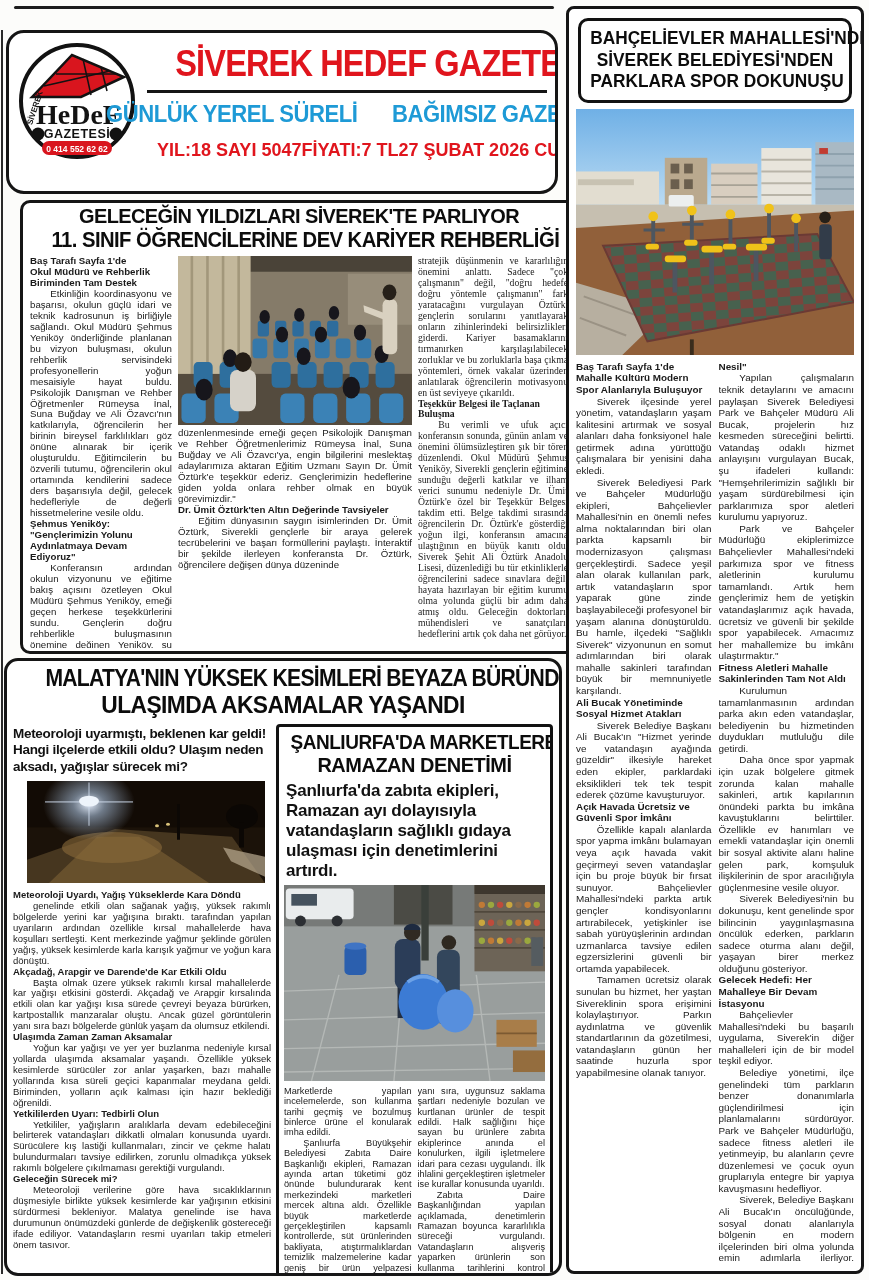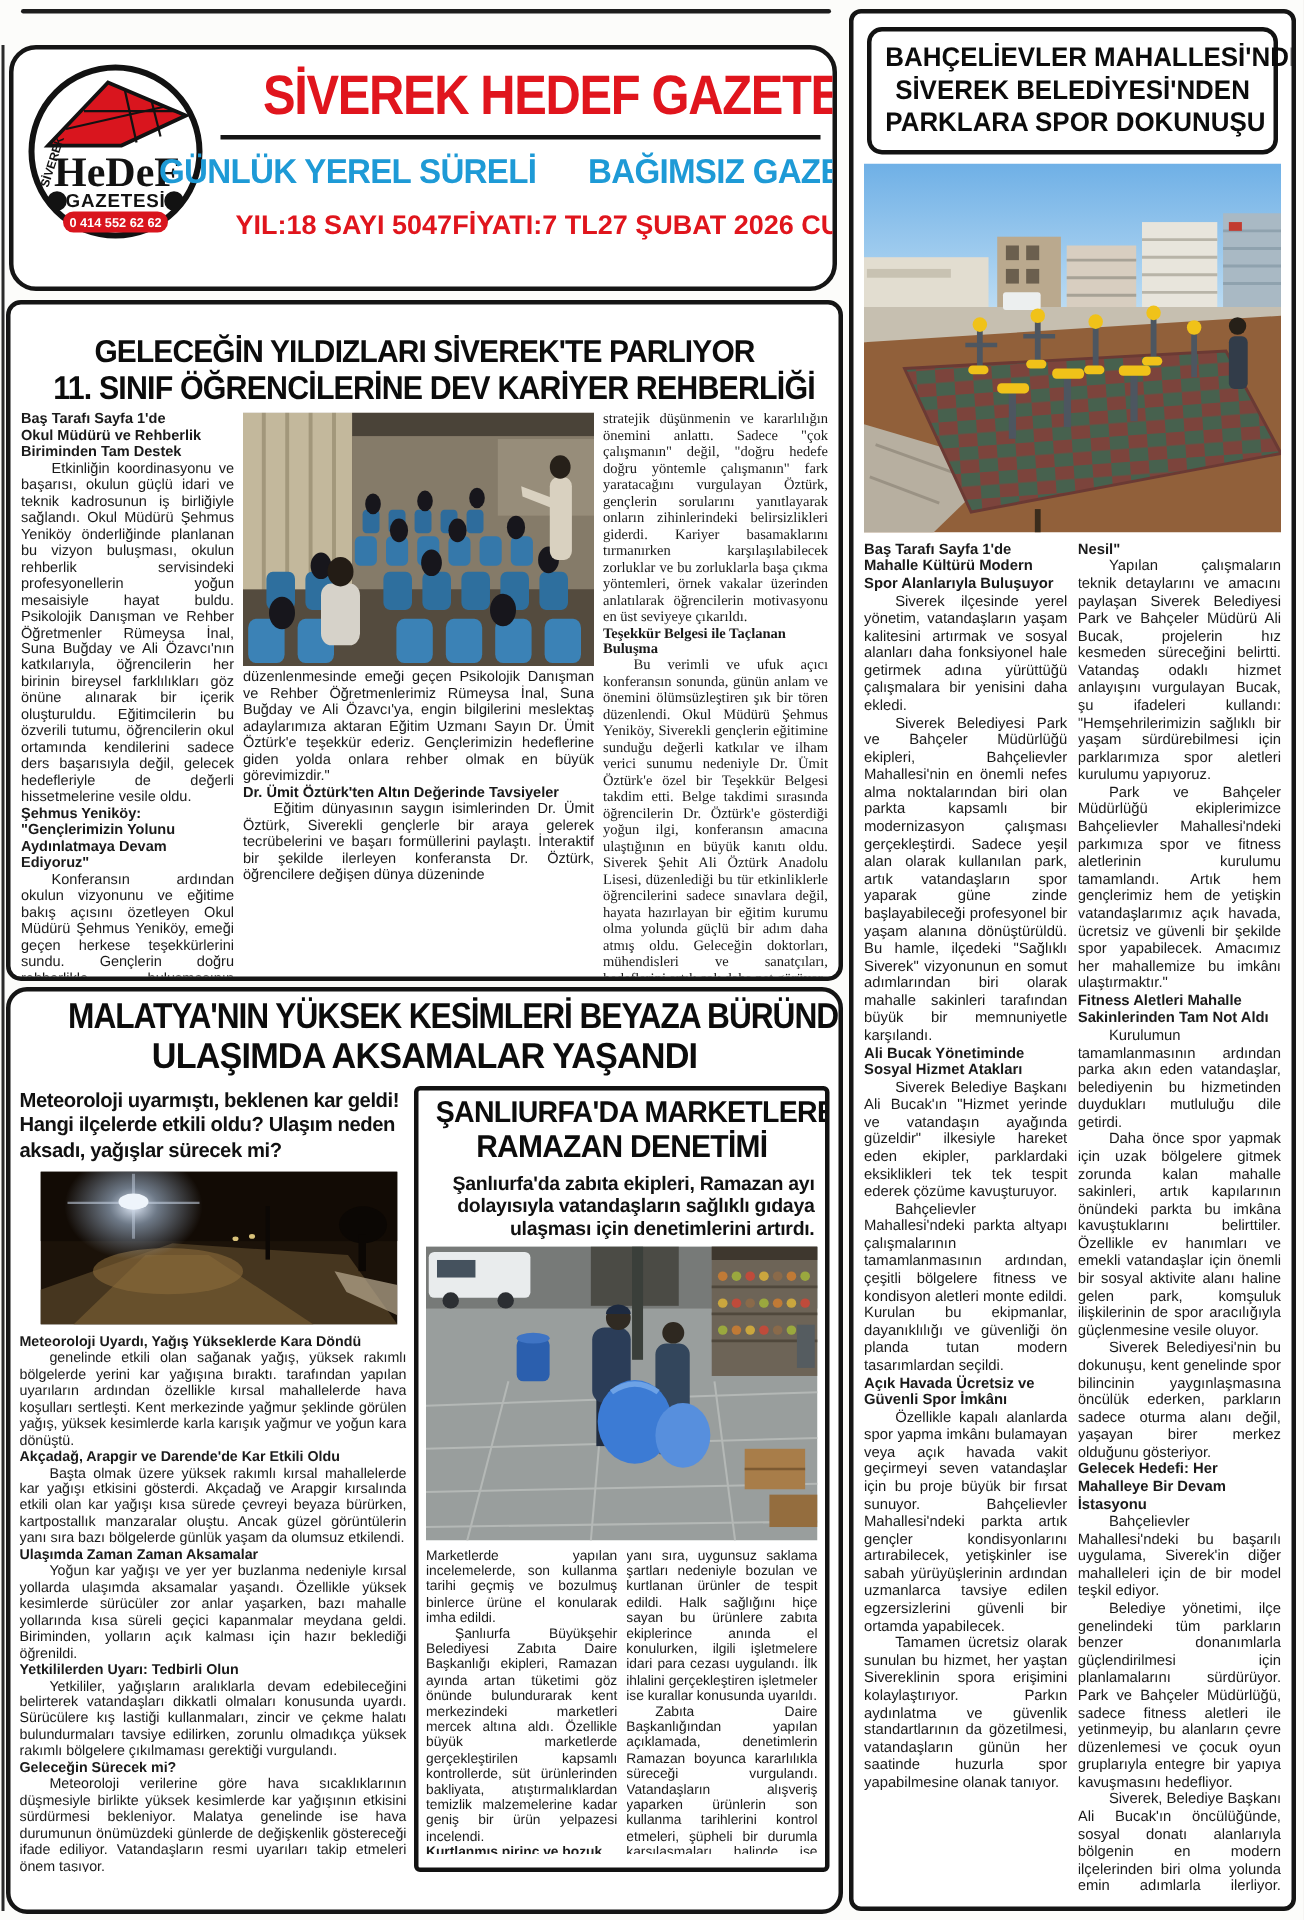--- a/index.html
+++ b/index.html
@@ -21,22 +21,22 @@
     letter-spacing:-.5px; margin-top:8px; white-space:nowrap; transform:scaleX(.96); }
   .mast-info { display:flex; justify-content:space-between; width:100%; padding:0 18px;
     font-size:18px; font-weight:800; color:#e0151d; margin-top:12px; white-space:nowrap; }
 
   
   .bp { text-indent:2.1em; text-align:justify; overflow-wrap:break-word; }
   .bp.noind { text-indent:0; }
   .sub { font-weight:700; text-align:left; overflow-wrap:break-word; }
 
   
-  .career-box { position:absolute; left:4px; top:200px; width:558px; height:454px;
-    border:3px solid #151515; border-radius:10px; background:#fff; padding:20px 7px; overflow:hidden; }
+  .career-box { position:absolute; left:20px; top:200px; width:558px; height:454px;
+    border:3px solid #151515; border-radius:10px; background:#fff; padding:1px 7px; overflow:hidden; }
   .hl { text-align:center; font-weight:800; color:#0c0c0c; line-height:1.12; white-space:nowrap; }
   .career-hl1 { font-size:21px; transform:scaleX(.95); letter-spacing:-.6px; }
   .career-hl2 { font-size:22px; transform:scaleX(.92); letter-spacing:-.6px; }
   .career-grid { display:grid; grid-template-columns:142px 1fr 150px; grid-template-rows:172px auto;
     column-gap:6px; margin-top:4px; height:392px; overflow:hidden; }
   .ncol { font-size:9.7px; line-height:1.13; overflow:hidden; }
   .c-col1 { grid-column:1; grid-row:1/3; }
   .c-photo { grid-column:2; grid-row:1; padding-bottom:3px; }
   .c-col3 { grid-column:3; grid-row:1/3;font-family:Liberation Serif, serif; }
   .c-col2 { grid-column:2; grid-row:2; }
@@ -50,21 +50,21 @@
   .mal-hl2 { font-size:24px; transform:scaleX(.95); letter-spacing:-.6px; }
   .bottom-row { display:flex; gap:5px; margin-top:5px; }
   .mal-left { width:258px; flex:none; }
   .mal-intro { font-size:13.5px; font-weight:800; line-height:1.22; letter-spacing:-.3px; margin:2px 0 6px 0; color:#111; }
   .mal-photo { width:238px; height:102px; margin-left:14px; }
   .mal-body { margin-top:7px; font-size:9.5px; line-height:1.15; height:358px; overflow:hidden; }
 
   .ram-box { flex:1; border:3px solid #121212; border-radius:4px; padding:4px 5px; overflow:hidden; background:#fff; }
   .ram-hl1 { font-size:20px; transform:scaleX(.95); letter-spacing:-.5px; }
   .ram-hl2 { font-size:21px; transform:scaleX(.95); letter-spacing:-.5px; }
-  .ram-lede { font-size:13px; font-weight:800; line-height:1.18; letter-spacing:-.2px; margin:4px 2px; color:#111;text-align:right; }
+  .ram-lede { font-size:17px; font-weight:800; line-height:1.18; letter-spacing:-.2px; margin:4px 2px; color:#111; }
   .ram-photo { width:100%; height:196px; margin-top:2px; }
   .ram-cols { display:flex; gap:6px; margin-top:5px; height:204px; overflow:hidden; }
   .ram-col { flex:1; font-size:9.2px; line-height:1.13; overflow:hidden; }
 
   
   .park-box { position:absolute; left:566px; top:6px; width:298px; height:1268px;
     border:3px solid #151515; border-radius:8px; background:#fff; padding:7px; overflow:hidden; }
   .park-hl-box { border:3px solid #121212; border-radius:10px; padding:7px 4px; margin:2px 2px 6px 2px; }
   .park-hl { font-size:18px; line-height:1.2; transform:scaleX(.96); }
   .park-photo { width:100%; height:246px; }
@@ -416,21 +416,20 @@
       </svg>
     </div>
     <div class="park-cols">
       <div class="park-col">
           <p class="sub">Baş Tarafı Sayfa 1'de</p>
           <p class="sub">Mahalle Kültürü Modern Spor Alanlarıyla Buluşuyor</p>
           <p class="bp">Siverek ilçesinde yerel yönetim, vatandaşların yaşam kalitesini artırmak ve sosyal alanları daha fonksiyonel hale getirmek adına yürüttüğü çalışmalara bir yenisini daha ekledi.</p>
           <p class="bp">Siverek Belediyesi Park ve Bahçeler Müdürlüğü ekipleri, Bahçelievler Mahallesi'nin en önemli nefes alma noktalarından biri olan parkta kapsamlı bir modernizasyon çalışması gerçekleştirdi. Sadece yeşil alan olarak kullanılan park, artık vatandaşların spor yaparak güne zinde başlayabileceği profesyonel bir yaşam alanına dönüştürüldü. Bu hamle, ilçedeki "Sağlıklı Siverek" vizyonunun en somut adımlarından biri olarak mahalle sakinleri tarafından büyük bir memnuniyetle karşılandı.</p>
           <p class="sub">Ali Bucak Yönetiminde Sosyal Hizmet Atakları</p>
           <p class="bp">Siverek Belediye Başkanı Ali Bucak'ın "Hizmet yerinde ve vatandaşın ayağında güzeldir" ilkesiyle hareket eden ekipler, parklardaki eksiklikleri tek tek tespit ederek çözüme kavuşturuyor.</p>
-          <p class="bp">Bahçelievler Mahallesi'ndeki parkta altyapı çalışmalarının tamamlanmasının ardından, çeşitli bölgelere fitness ve kondisyon aletleri monte edildi. Kurulan bu ekipmanlar, dayanıklılığı ve güvenliği ön planda tutan modern tasarımlardan seçildi.</p>
           <p class="sub">Açık Havada Ücretsiz ve Güvenli Spor İmkânı</p>
           <p class="bp">Özellikle kapalı alanlarda spor yapma imkânı bulamayan veya açık havada vakit geçirmeyi seven vatandaşlar için bu proje büyük bir fırsat sunuyor. Bahçelievler Mahallesi'ndeki parkta artık gençler kondisyonlarını artırabilecek, yetişkinler ise sabah yürüyüşlerinin ardından uzmanlarca tavsiye edilen egzersizlerini güvenli bir ortamda yapabilecek.</p>
           <p class="bp">Tamamen ücretsiz olarak sunulan bu hizmet, her yaştan Sivereklinin spora erişimini kolaylaştırıyor. Parkın aydınlatma ve güvenlik standartlarının da gözetilmesi, vatandaşların günün her saatinde huzurla spor yapabilmesine olanak tanıyor.</p>
         </div>
       <div class="park-col">
           <p class="sub">Nesil"</p>
           <p class="bp">Yapılan çalışmaların teknik detaylarını ve amacını paylaşan Siverek Belediyesi Park ve Bahçeler Müdürü Ali Bucak, projelerin hız kesmeden süreceğini belirtti. Vatandaş odaklı hizmet anlayışını vurgulayan Bucak, şu ifadeleri kullandı: "Hemşehrilerimizin sağlıklı bir yaşam sürdürebilmesi için parklarımıza spor aletleri kurulumu yapıyoruz.</p>
           <p class="bp">Park ve Bahçeler Müdürlüğü ekiplerimizce Bahçelievler Mahallesi'ndeki parkımıza spor ve fitness aletlerinin kurulumu tamamlandı. Artık hem gençlerimiz hem de yetişkin vatandaşlarımız açık havada, ücretsiz ve güvenli bir şekilde spor yapabilecek. Amacımız her mahallemize bu imkânı ulaştırmaktır."</p>
           <p class="sub">Fitness Aletleri Mahalle Sakinlerinden Tam Not Aldı</p>
           <p class="bp">Kurulumun tamamlanmasının ardından parka akın eden vatandaşlar, belediyenin bu hizmetinden duydukları mutluluğu dile getirdi.</p>

